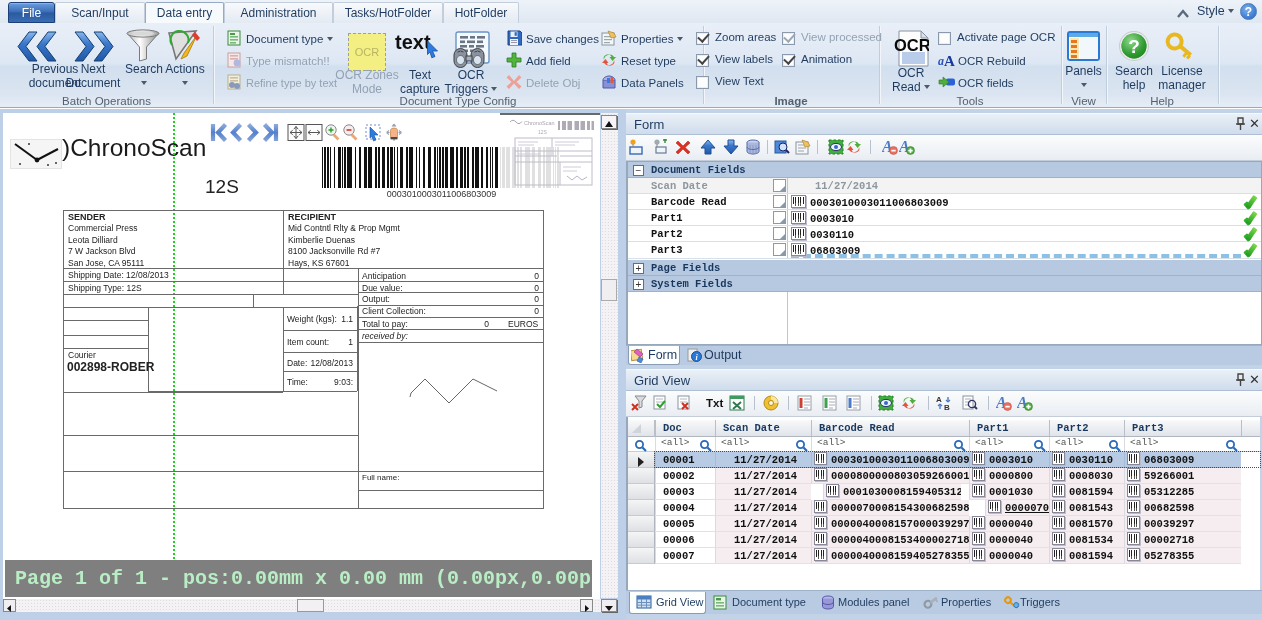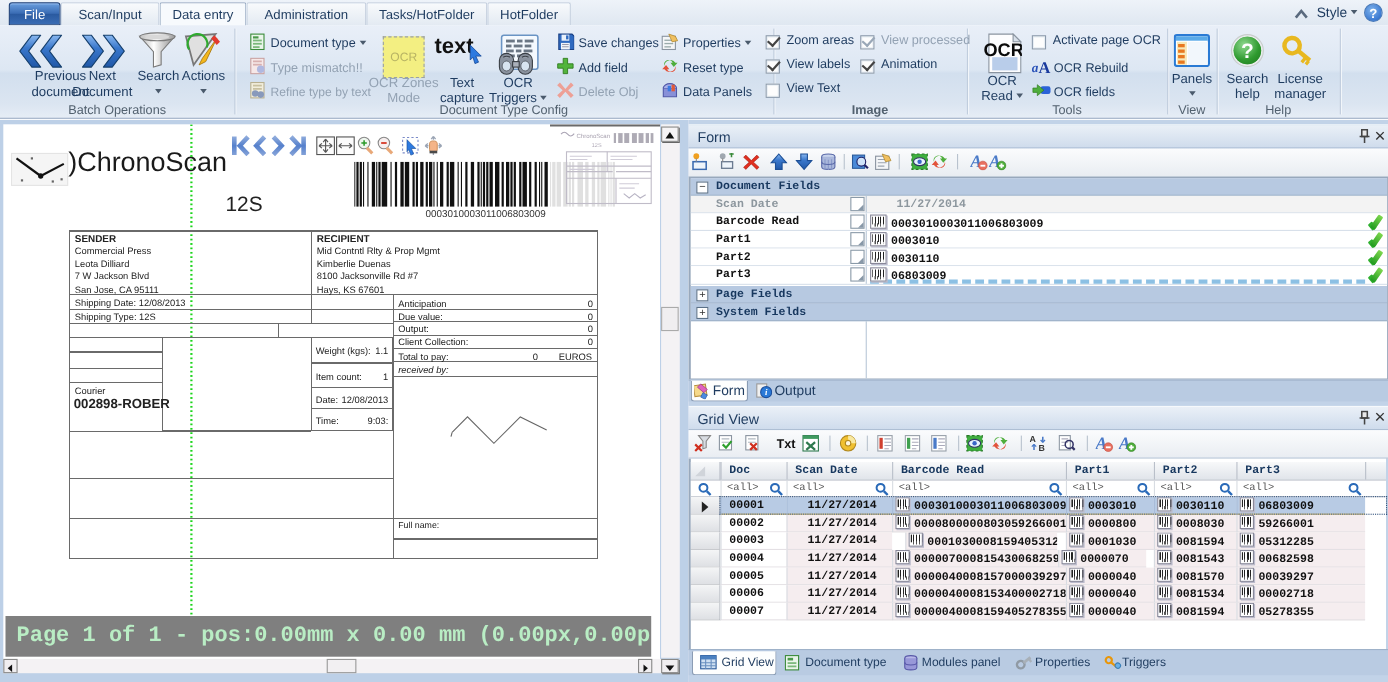--- a/index.html
+++ b/index.html
@@ -851,21 +851,21 @@
       </div>
       <div class="grow" style="top:83px;left:0;">
         <div class="rowhdr" style="text-align:center;padding-top:2px;"></div>
         <div class="gcell" style="left:27px;width:60px;background:#fff;border-left:1px solid #d8dce2;border-bottom:1px solid #e4e0e4;">
           <span style="position:absolute;left:7px;">00004</span>
         </div>
         <div class="gcell" style="left:87px;width:96px;background:#f5edef;border-left:1px solid #d8dce2;border-bottom:1px solid #e4e0e4;">
           <span style="position:absolute;right:14px;">11/27/2014</span>
         </div>
         <div class="gcell" style="left:183px;width:158px;background:#f5edef;border-left:1px solid #d8dce2;border-bottom:1px solid #e4e0e4;"><span class="gbci"></span>0000070008154300682598</div>
-        <div class="gcell" style="left:334px;width:80px;background:#f5edef;border-left:1px solid #d8dce2;border-bottom:1px solid #e4e0e4;"><span class="gbci"></span>0000070</div>
+        <div class="gcell" style="left:357px;width:80px;background:#f5edef;border-left:1px solid #d8dce2;border-bottom:1px solid #e4e0e4;text-decoration:underline;"><span class="gbci"></span>0000070</div>
         <div class="gcell" style="left:421px;width:75px;background:#f5edef;border-left:1px solid #d8dce2;border-bottom:1px solid #e4e0e4;"><span class="gbci"></span>0081543</div>
         <div class="gcell" style="left:496px;width:117px;background:#f5edef;border-left:1px solid #d8dce2;border-bottom:1px solid #e4e0e4;"><span class="gbci"></span>00682598</div>
       </div>
       <div class="grow" style="top:99px;left:0;">
         <div class="rowhdr" style="text-align:center;padding-top:2px;"></div>
         <div class="gcell" style="left:27px;width:60px;background:#fff;border-left:1px solid #d8dce2;border-bottom:1px solid #e4e0e4;">
           <span style="position:absolute;left:7px;">00005</span>
         </div>
         <div class="gcell" style="left:87px;width:96px;background:#f5edef;border-left:1px solid #d8dce2;border-bottom:1px solid #e4e0e4;">
           <span style="position:absolute;right:14px;">11/27/2014</span>

